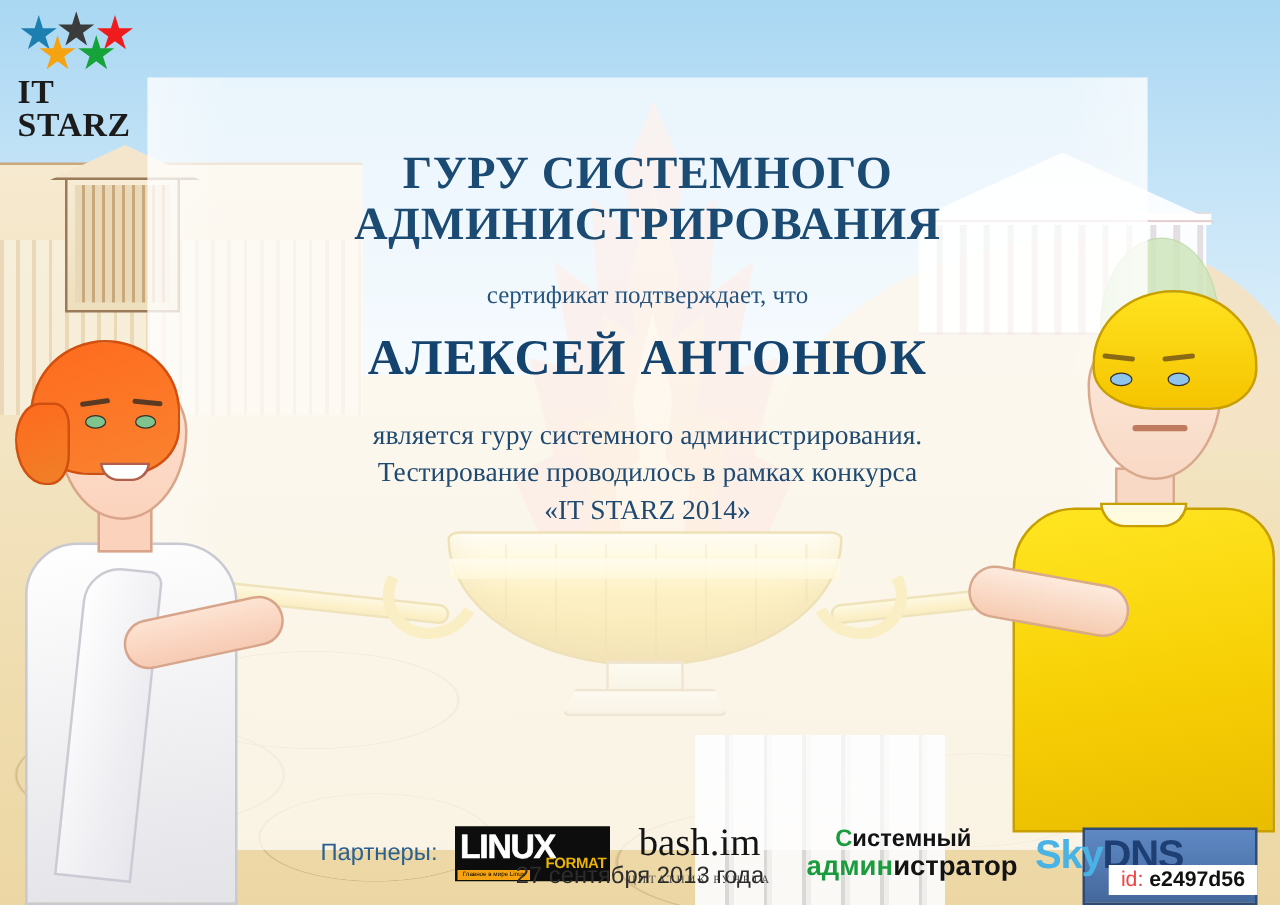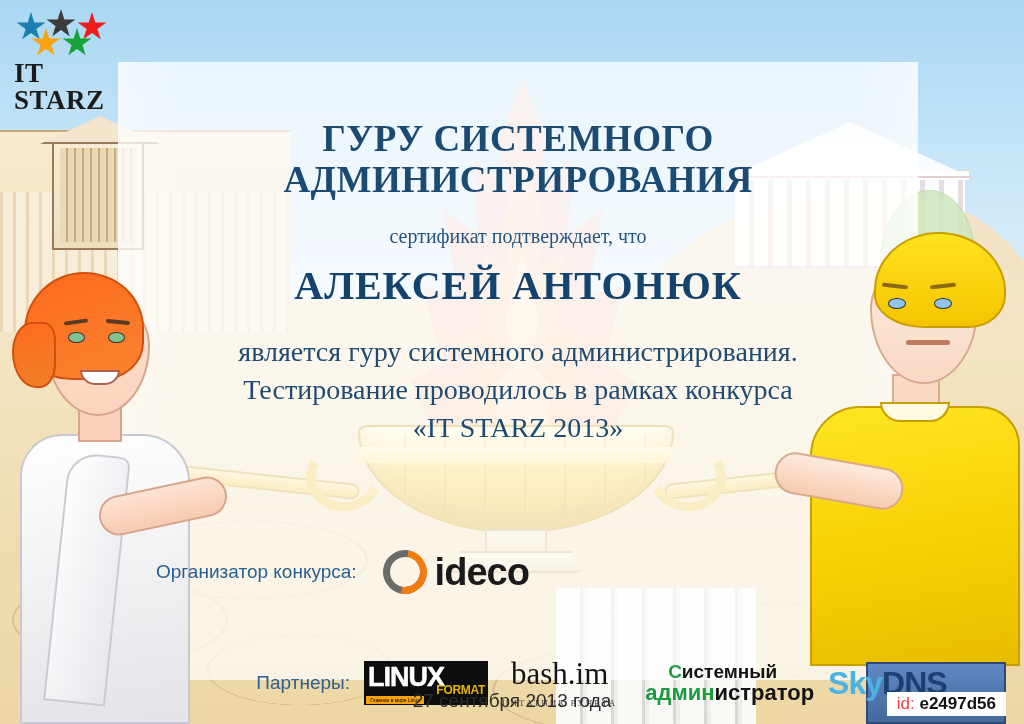--- a/index.html
+++ b/index.html
@@ -203,21 +203,21 @@
     letter-spacing:.5px; color:#1b1b1b; margin-top:4px; line-height:1; }
 
   
   #content { position:absolute; left:118px; top:62px; width:800px; height:618px; z-index:30;
     text-align:center; color:#1f4a72; }
   .title { font-family:"Liberation Serif", serif; font-weight:bold; color:#1b4a73;
     font-size:37px; line-height:1.12; letter-spacing:.5px; padding-top:56px; }
   .subtitle { font-family:"Liberation Serif", serif; font-size:20px; color:#25557f; margin-top:24px; }
   .name { font-family:"Liberation Serif", serif; font-weight:bold; color:#14436e;
     font-size:40px; letter-spacing:1px; margin-top:14px; }
-  .body-text { font-family:"Liberation Serif", serif; font-size:28px; color:#1f4a72;
+  .body-text { font-family:"Liberation Serif", serif; font-size:22px; color:#1f4a72;
     line-height:1.36; margin-top:24px; }
 
   
   #org-row { position:absolute; left:38px; top:488px; width:724px;
     display:flex; align-items:center; justify-content:flex-start; }
   .row-label { font-family:"Liberation Sans", sans-serif; font-size:19px; color:#2a5f8f; }
   #org-row .row-label { margin-left:0; }
 
   .ideco { display:flex; align-items:center; margin-left:26px; }
   .ideco-mark { position:relative; width:44px; height:44px; }
@@ -357,33 +357,23 @@
   <div id="content">
     <div class="title">
       <div>ГУРУ СИСТЕМНОГО</div>
       <div>АДМИНИСТРИРОВАНИЯ</div>
     </div>
     <div class="subtitle">сертификат подтверждает, что</div>
     <div class="name">АЛЕКСЕЙ АНТОНЮК</div>
     <div class="body-text">
       <div>является гуру системного администрирования.</div>
       <div>Тестирование проводилось в рамках конкурса</div>
-      <div>«IT STARZ 2013»</div>
+      <div>«IT STARZ 2014»</div>
     </div>
 
-    <div id="org-row">
-      <span class="row-label">Организатор конкурса:</span>
-      <span class="ideco">
-        <span class="ideco-mark">
-          <span class="ring-gray"></span>
-            <span class="ring-orange"></span>
-        </span>
-        <span class="ideco-word">ideco</span>
-      </span>
-    </div>
 
     <div id="partners-row">
       <span class="row-label">Партнеры:</span>
 
       <span class="lf">
         <span class="lf-main">LINUX</span>
         <span class="lf-sub">FORMAT</span>
         <span class="lf-strip">Главное в мире Linux</span>
       </span>
 

